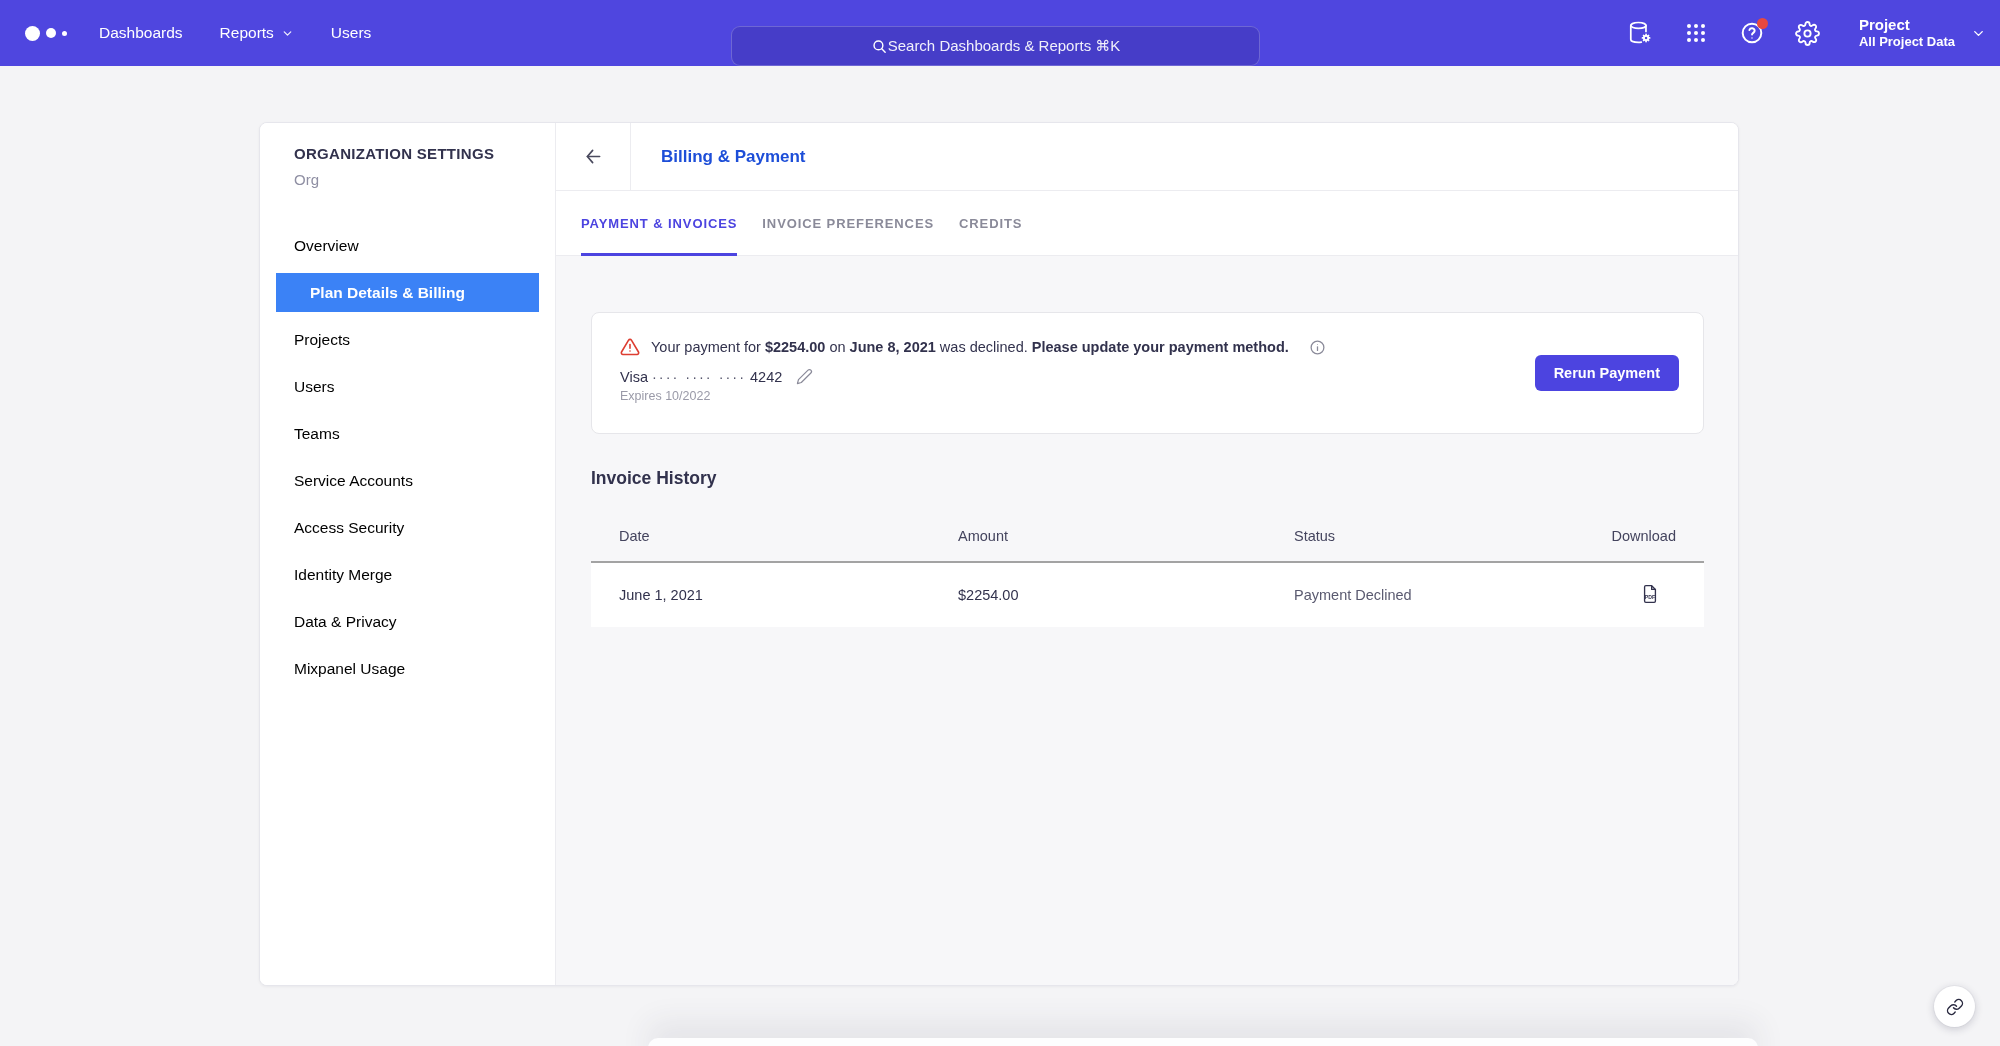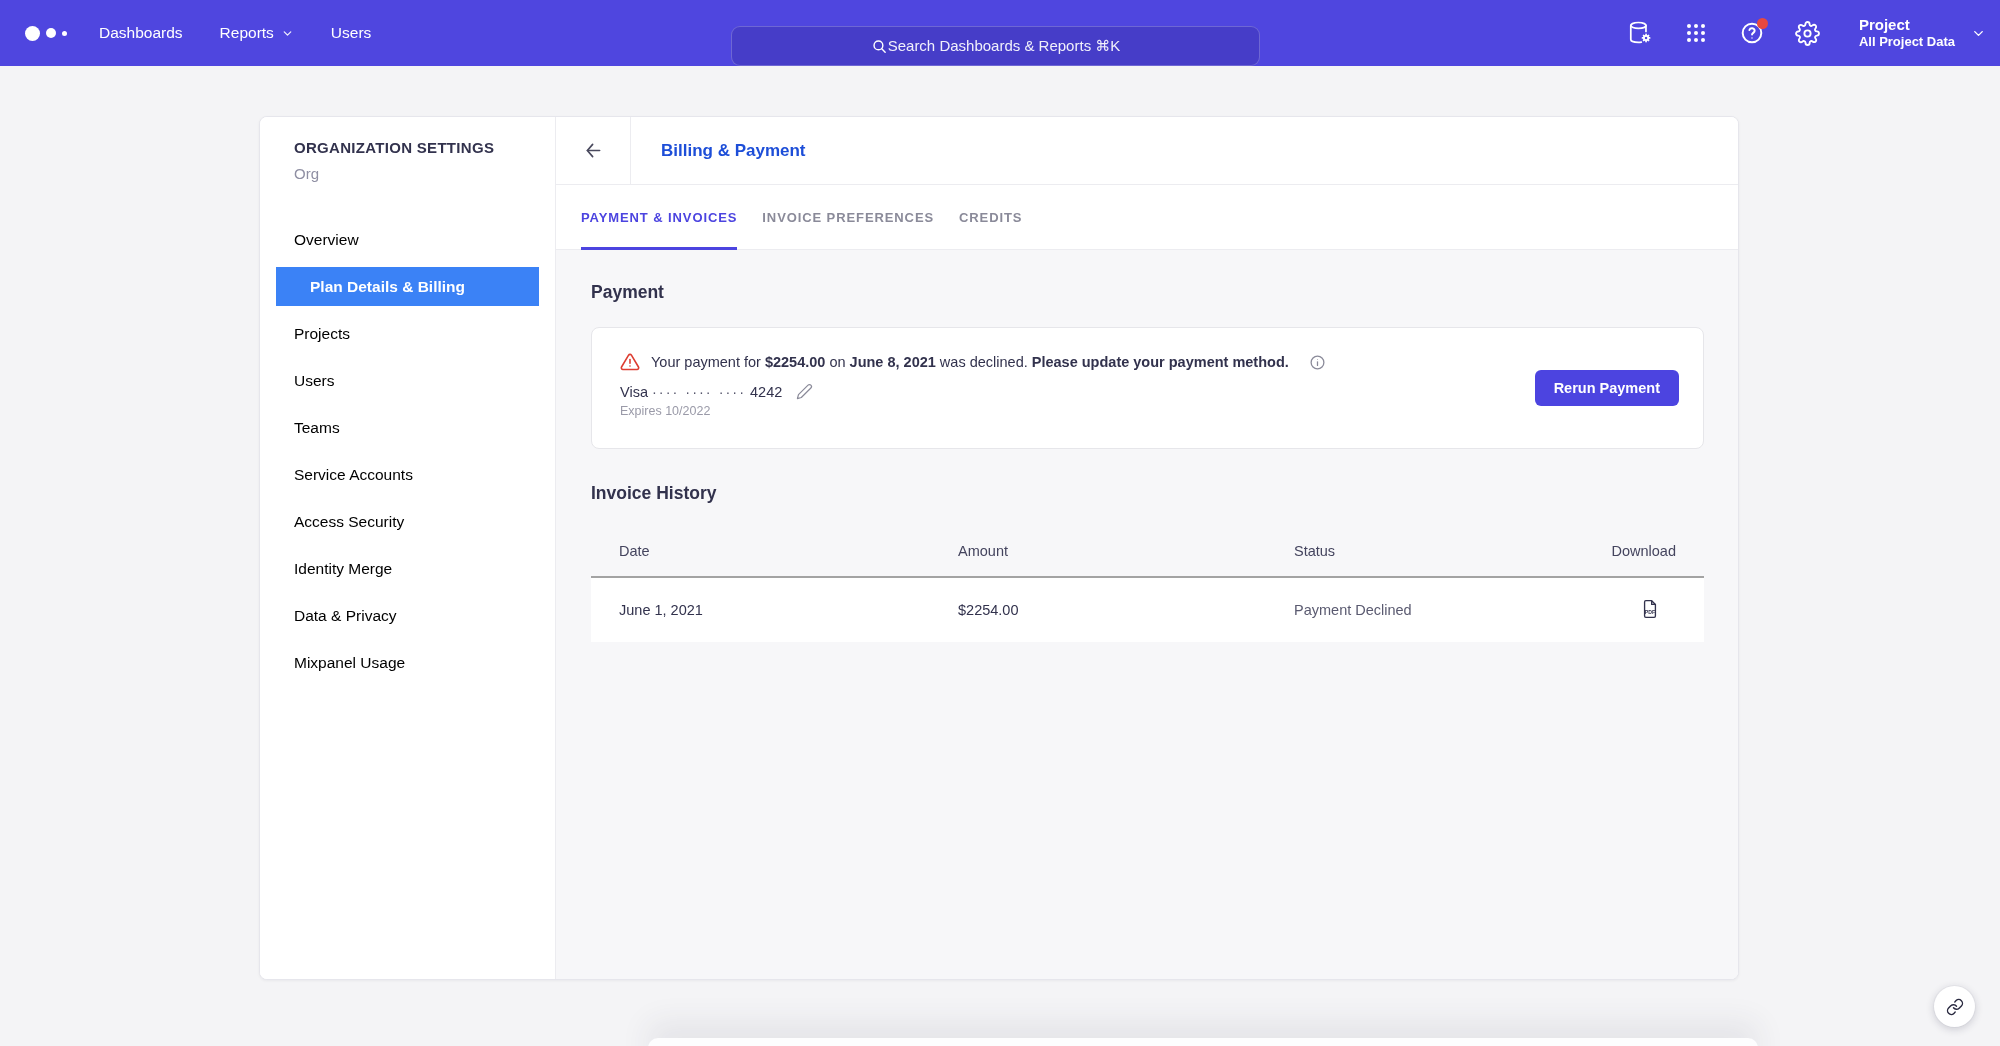--- a/index.html
+++ b/index.html
@@ -21,21 +21,21 @@
   .searchbar span { color:rgba(255,255,255,0.92); font-size:15px; font-weight:400; }
   .nav-right { position:absolute; right:14px; top:0; height:66px; display:flex; align-items:center; gap:30px; }
   .nav-icon { position:relative; width:26px; height:26px; display:flex; align-items:center; justify-content:center; cursor:pointer; }
   .badge-dot { position:absolute; top:-2px; right:-3px; width:11px; height:11px; border-radius:50%; background:#e8483f; }
   .project-switcher { display:flex; align-items:center; gap:16px; margin-left:8px; cursor:pointer; }
   .project-switcher .pt { color:#fff; line-height:1.25; }
   .project-switcher .pt .p1 { font-size:15px; font-weight:700; }
   .project-switcher .pt .p2 { font-size:13px; font-weight:700; }
 
   
-  .card { position:absolute; left:259px; top:116px; width:1480px; height:864px; background:#fff;
+  .card { position:absolute; left:259px; top:122px; width:1480px; height:864px; background:#fff;
           border:1px solid #e6e6ec; border-radius:8px; display:flex; overflow:hidden;
           box-shadow:0 1px 3px rgba(20,20,40,0.05); }
 
   
   .side { width:296px; background:#fff; border-right:1px solid #ececf0; padding-top:22px; flex-shrink:0; }
   .side-title { padding:0 34px; font-size:15px; font-weight:700; color:#32324d; letter-spacing:.3px; }
   .side-sub { padding:0 34px; margin-top:9px; font-size:15px; color:#8f8fa3; }
   .side-items { margin-top:34px; }
   .side-item { height:47px; display:flex; align-items:center; padding-left:34px; font-size:15.5px; color:#000000; cursor:pointer; }
   .side-item.active { background:#3b82f6; color:#fff; font-weight:700; height:39px; margin:4px 16px; }
@@ -224,21 +224,20 @@
           </div>
         <div class="tab">
             <span>INVOICE PREFERENCES</span>
           </div>
         <div class="tab">
             <span>CREDITS</span>
           </div>
       </div>
 
       <div class="content">
-        <div class="section-h">Payment</div>
 
         <div class="pay-card">
           <div class="warn-row">
             <svg width="20" height="20" viewBox="0 0 24 24" fill="none" stroke="#dd3d31" stroke-width="1.9" stroke-linecap="round" stroke-linejoin="round">
               <path d="M10.29 3.86L1.82 18a2 2 0 0 0 1.71 3h16.94a2 2 0 0 0 1.71-3L13.71 3.86a2 2 0 0 0-3.42 0z"></path>
               <line x1="12" y1="9" x2="12" y2="13.5"></line>
                 <line x1="12" y1="16.8" x2="12.01" y2="16.8"></line>
             </svg>
             <div class="warn-text"><span>Your payment for </span><b>$2254.00</b><span> on </span><b>June 8, 2021</b><span> was declined. </span><b>Please update your payment method.</b></div>
             <span class="info-ic">

